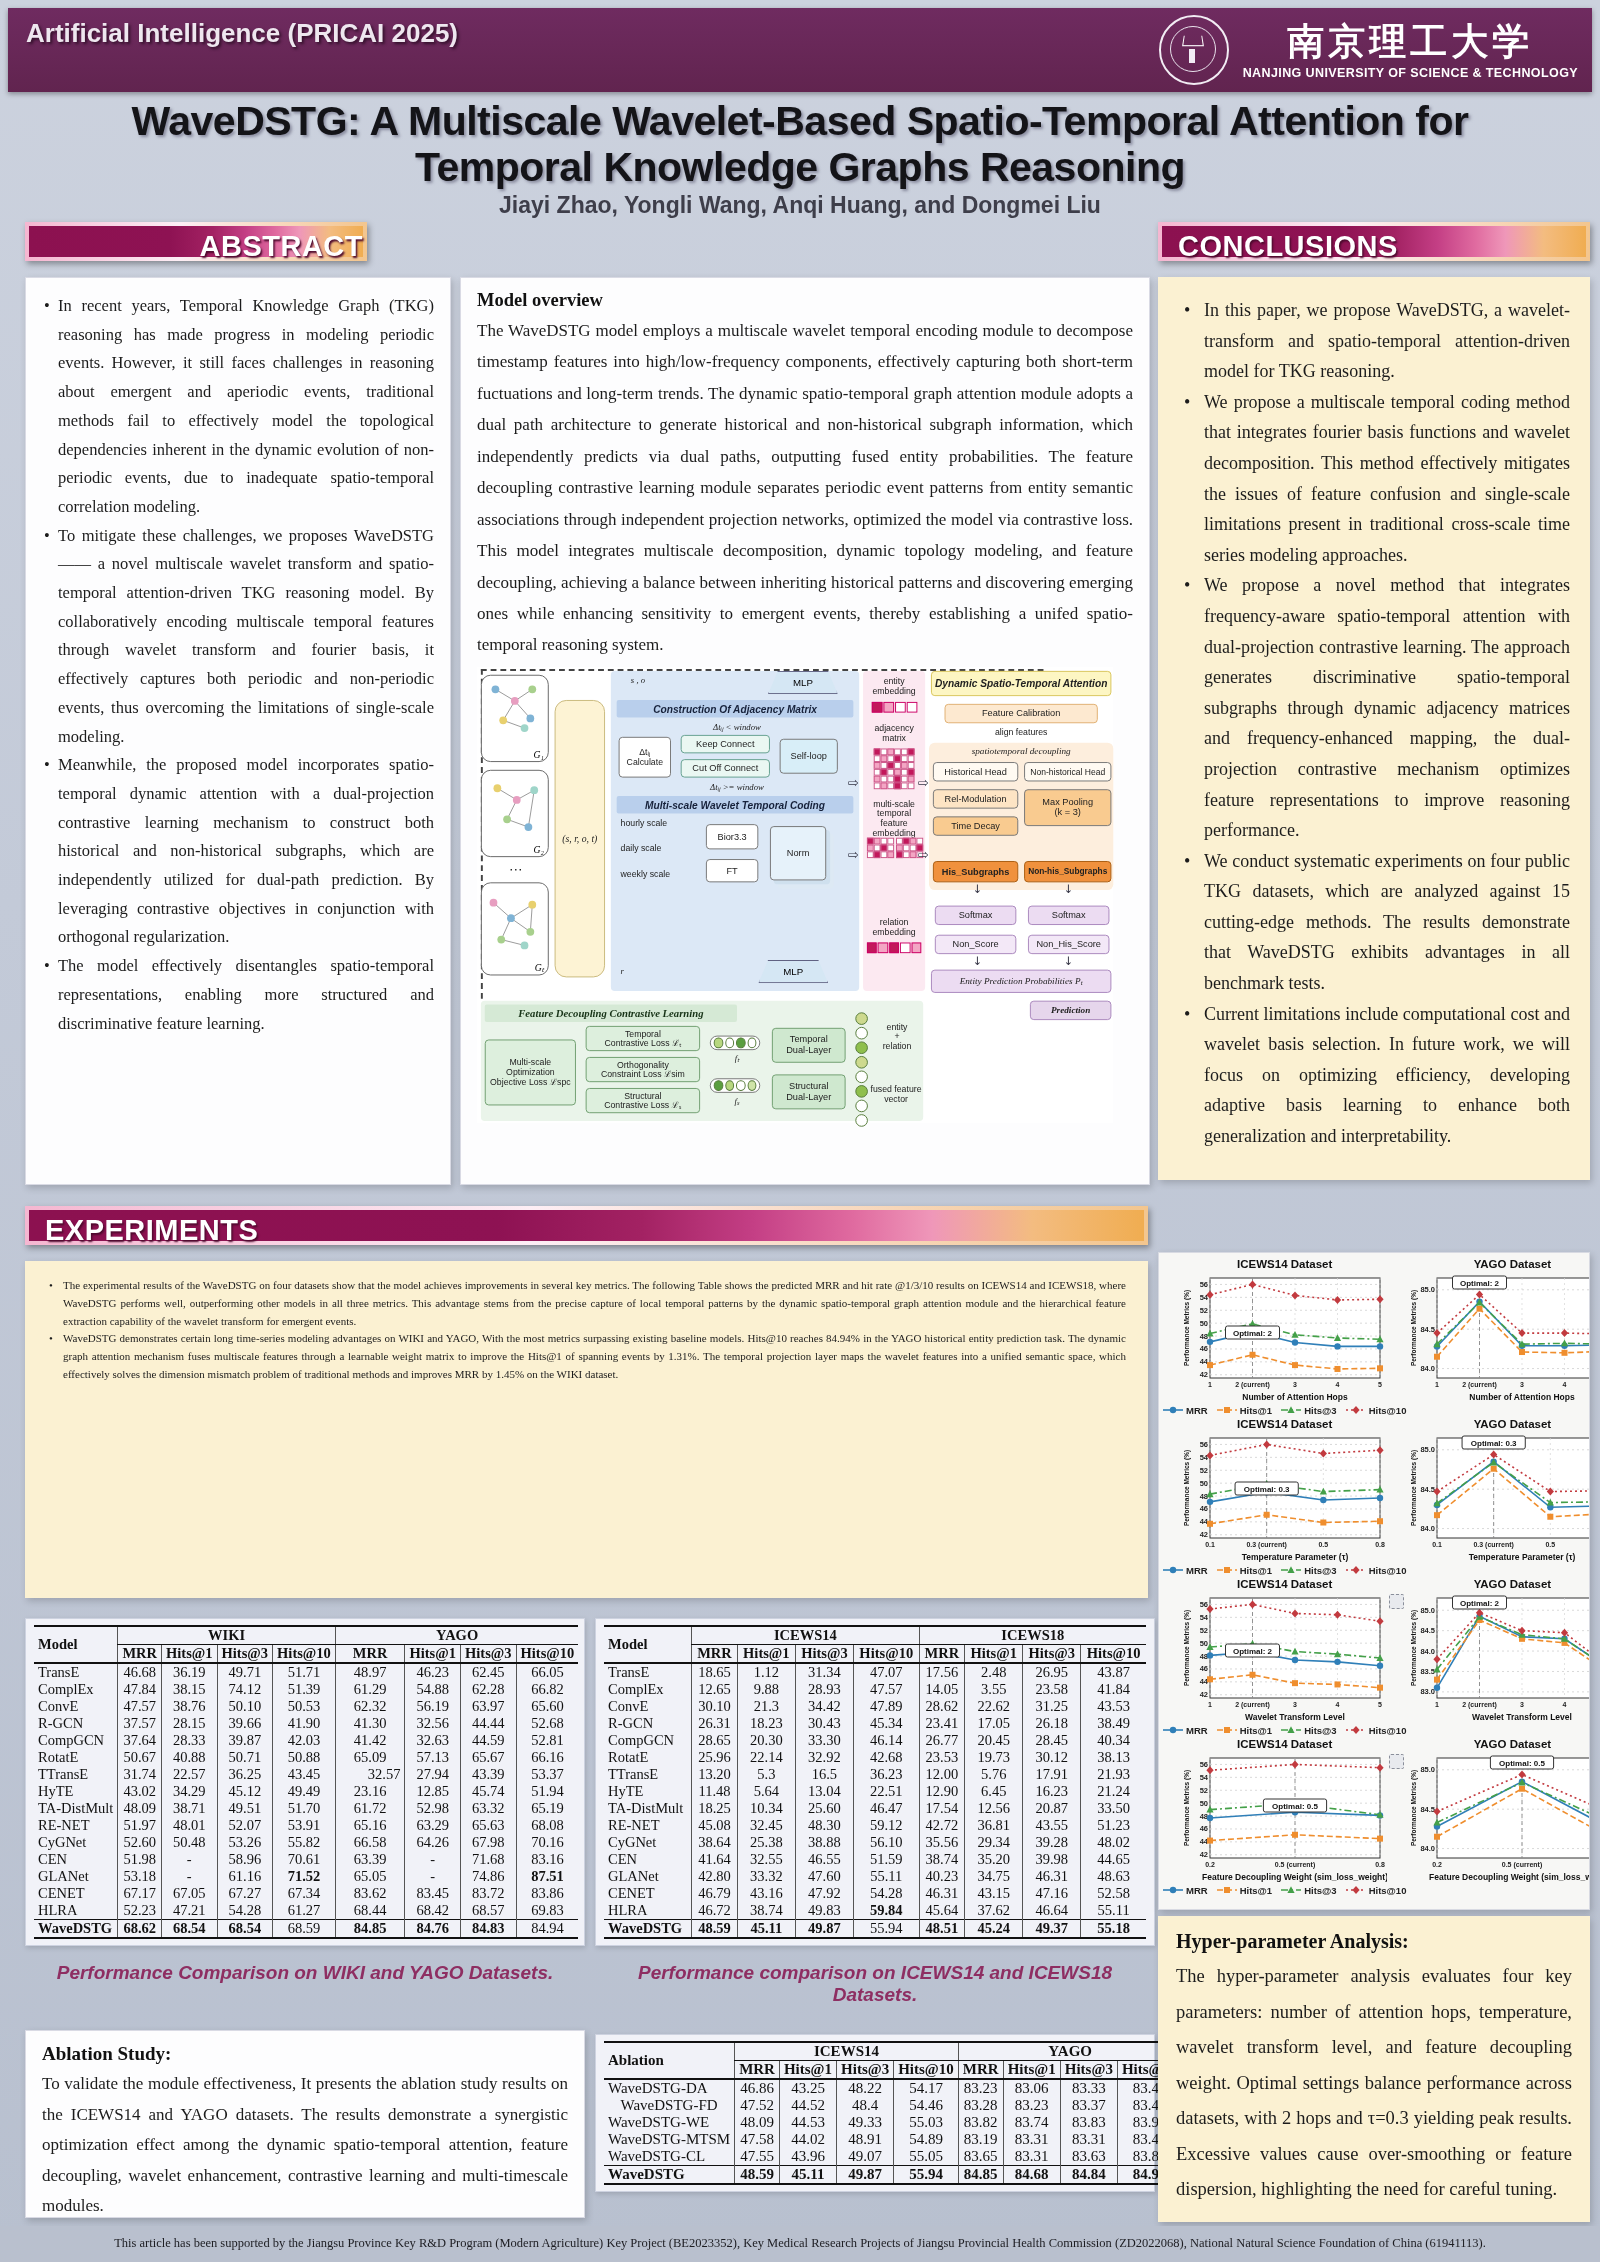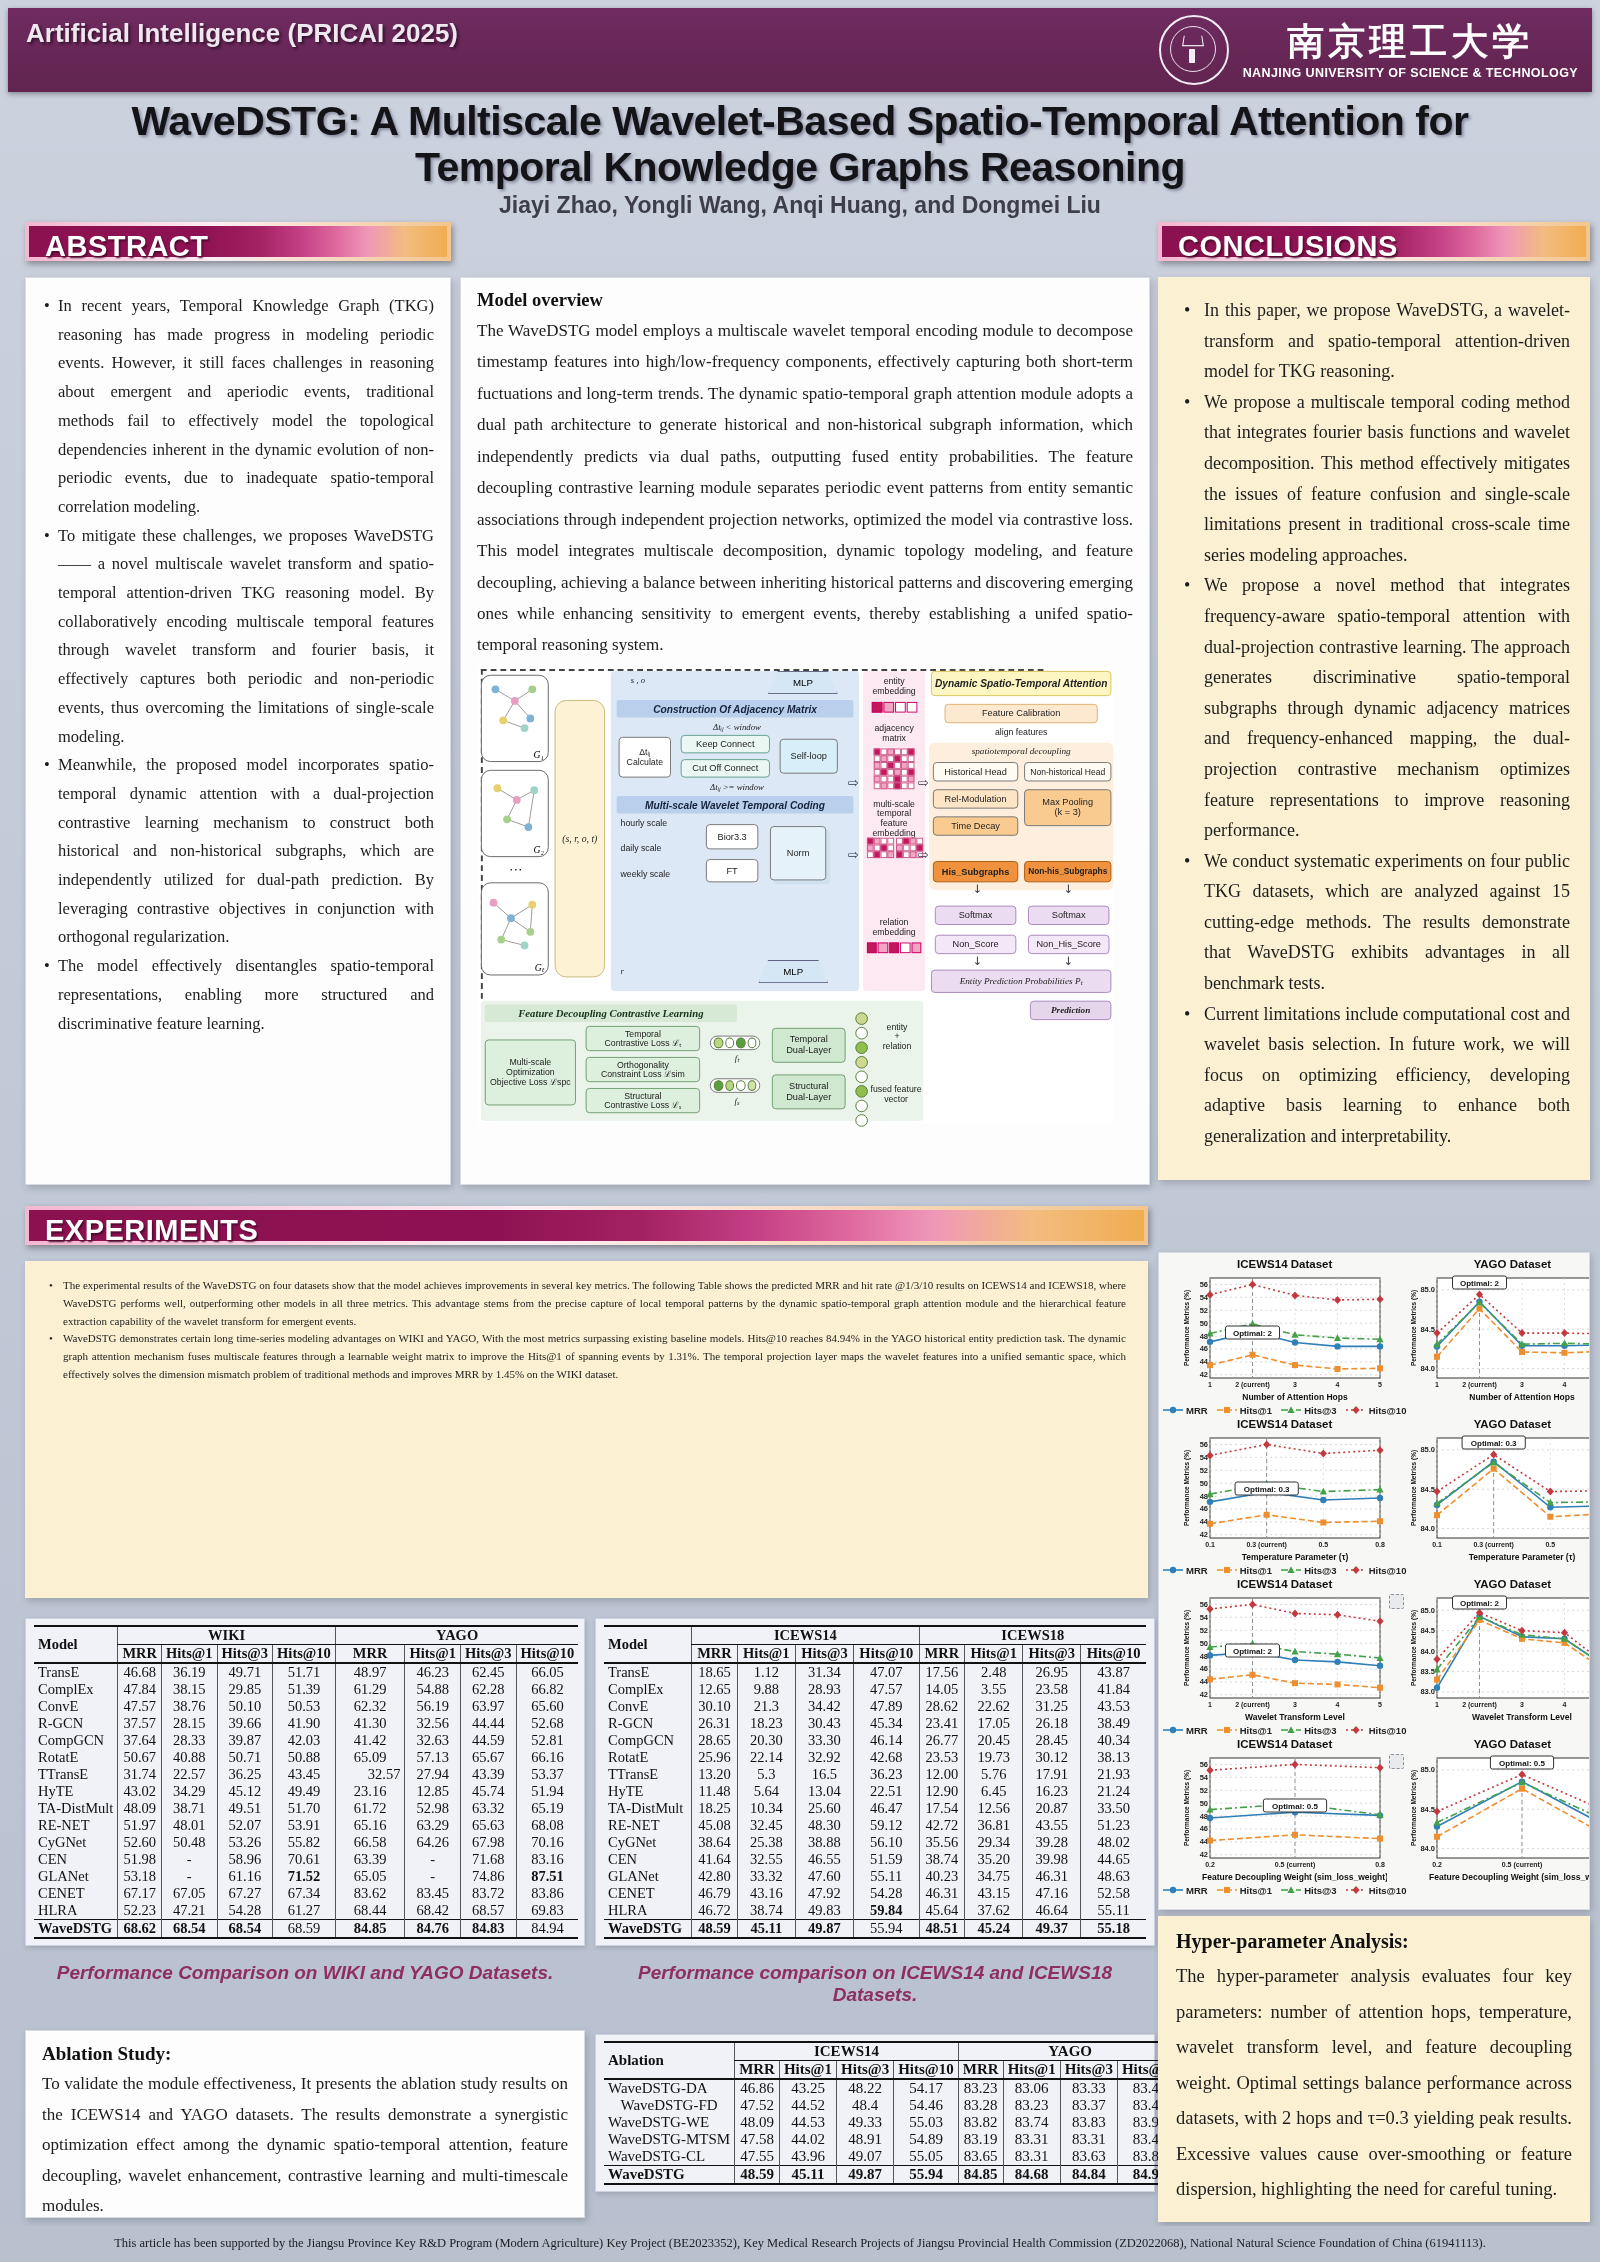--- a/index.html
+++ b/index.html
@@ -125,21 +125,21 @@
         <div class="uni-cn">南京理工大学</div>
         <div class="uni-en">NANJING UNIVERSITY OF SCIENCE &amp; TECHNOLOGY</div>
       </div>
     </div>
   </div>
 
   <div class="main-title mt1">WaveDSTG: A Multiscale Wavelet-Based Spatio-Temporal Attention for</div>
   <div class="main-title mt2">Temporal Knowledge Graphs Reasoning</div>
   <div class="authors">Jiayi Zhao, Yongli Wang, Anqi Huang, and Dongmei Liu</div>
 
-  <div class="sec-bar" style="left:25px;top:222px;width:426px;">
+  <div class="sec-bar" style="left:25px;top:222px;width:342px;text-align:right;">
     <span>ABSTRACT</span></div>
   <div class="sec-bar" style="left:1158px;top:222px;width:432px;">
     <span>CONCLUSIONS</span></div>
   <div class="sec-bar" style="left:25px;top:1206px;width:1123px;">
     <span>EXPERIMENTS</span></div>
 
   <div class="panel white" style="left:25px;top:277px;width:426px;height:908px;">
     <ul class="bullets abs-list">
         <li>In recent years, Temporal Knowledge Graph (TKG) reasoning has made progress in modeling periodic events. However, it still faces challenges in reasoning about emergent and aperiodic events, traditional methods fail to effectively model the topological dependencies inherent in the dynamic evolution of non-periodic events, due to inadequate spatio-temporal correlation modeling.</li>
         <li>To mitigate these challenges, we proposes WaveDSTG —— a novel multiscale wavelet transform and spatio-temporal attention-driven TKG reasoning model. By collaboratively encoding multiscale temporal features through wavelet transform and fourier basis, it effectively captures both periodic and non-periodic events, thus overcoming the limitations of single-scale modeling.</li>
@@ -444,21 +444,21 @@
             <td style="border-left: 1px solid rgb(85, 85, 85);">51.71</td>
             <td style="border-left: 1px solid rgb(85, 85, 85);">48.97</td>
             <td style="border-left: 1px solid rgb(85, 85, 85);">46.23</td>
             <td style="border-left: 1px solid rgb(85, 85, 85);">62.45</td>
             <td style="border-left: 1px solid rgb(85, 85, 85);">66.05</td>
           </tr>
           <tr>
             <td style="text-align: left;">ComplEx</td>
             <td style="border-left: 1px solid rgb(85, 85, 85);">47.84</td>
             <td style="border-left: 1px solid rgb(85, 85, 85);">38.15</td>
-            <td style="border-left: 1px solid rgb(85, 85, 85);">29.85</td>
+            <td style="border-left: 1px solid rgb(85, 85, 85);">74.12</td>
             <td style="border-left: 1px solid rgb(85, 85, 85);">51.39</td>
             <td style="border-left: 1px solid rgb(85, 85, 85);">61.29</td>
             <td style="border-left: 1px solid rgb(85, 85, 85);">54.88</td>
             <td style="border-left: 1px solid rgb(85, 85, 85);">62.28</td>
             <td style="border-left: 1px solid rgb(85, 85, 85);">66.82</td>
           </tr>
           <tr>
             <td style="text-align: left;">ConvE</td>
             <td style="border-left: 1px solid rgb(85, 85, 85);">47.57</td>
             <td style="border-left: 1px solid rgb(85, 85, 85);">38.76</td>

